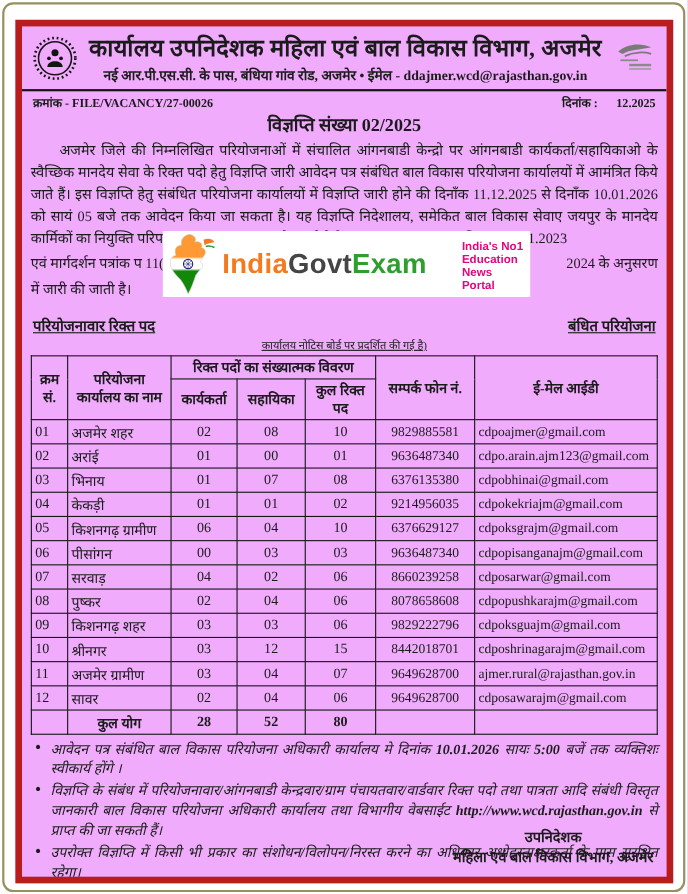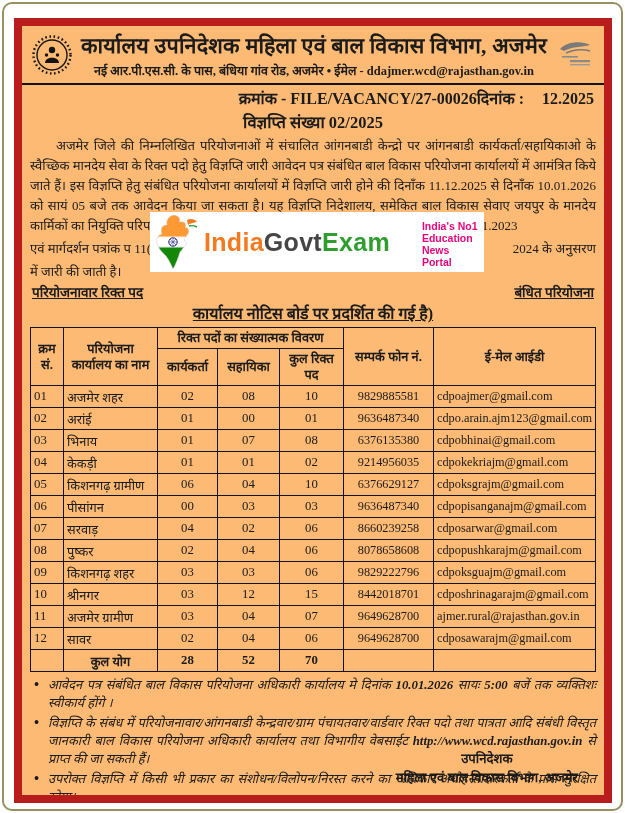--- a/index.html
+++ b/index.html
@@ -7,45 +7,45 @@
     width:625px;height:813px;position:relative;background:#ffffff;
     font-family:"Liberation Serif","DejaVu Sans",serif;color:#1b1b1b;
     overflow:hidden;
   }
   .page-edge{
     position:absolute;inset:2px;border:2px solid #97905f;border-radius:10px;
     pointer-events:none;
   }
   .doc{
     position:absolute;left:14px;right:13px;top:18px;bottom:10px;
-    border:8px solid #b91c1c;background:#fdba74;padding:4px 8px 4px 8px;
+    border:6px solid #b91c1c;background:#f0abfc;padding:4px 8px 4px 8px;
     overflow:hidden;
   }
   
   .head{display:flex;align-items:flex-start;padding:3px 2px 0 2px;}
   .emblem{width:40px;height:40px;flex:0 0 auto;margin-top:2px;}
   .head-center{flex:1;text-align:center;}
   .doc-title{font-size:21.5px;font-weight:700;line-height:27px;letter-spacing:.2px;}
   .doc-address{font-size:12.5px;font-weight:600;margin-top:2px;}
   .amrit{width:38px;height:34px;flex:0 0 auto;margin-top:4px;}
   .head-rule{border-top:2px solid #141414;margin:4px -8px 0 -8px;}
   
-  .ref-row{display:flex;justify-content:flex-end;font-size:16px;font-weight:600;
+  .ref-row{display:flex;justify-content:space-between;font-size:11px;font-weight:600;
     padding:2px 2px 0 2px;}
   .ref-date b{font-weight:600;margin-left:14px;}
   .notice-no{text-align:center;font-size:16.5px;font-weight:700;margin-top:1px;}
   
   .para{font-size:13px;line-height:20px;text-align:justify;margin-top:3px;
     font-weight:500;}
   .para-first{text-indent:26px;}
   .para-row{display:flex;justify-content:space-between;font-weight:500;align-items:center;}
   .vac-line{display:flex;justify-content:space-between;font-size:13.5px;font-weight:700;
-    margin-top:1px;padding:0 2px;gap:32px;}
+    margin-top:14px;padding:0 2px;gap:32px;}
   .vac-line span{text-decoration:underline;}
-  .board-line{text-align:center;font-size:16px;font-weight:700;text-decoration:underline;
+  .board-line{text-align:center;font-size:10px;font-weight:400;text-decoration:underline;
     margin-top:1px;}
   
   .watermark{
     position:absolute;left:128px;top:186px;width:326px;height:58px;background:#fff;
     display:flex;align-items:center;gap:6px;padding:1px 4px;
     font-family:"Liberation Sans","DejaVu Sans",sans-serif;
   }
   .wm-map{width:44px;height:56px;flex:0 0 auto;}
   .wm-text{display:flex;flex-direction:row;align-items:center;flex:1;}
   .wm-brand{font-size:25px;font-weight:700;line-height:26px;letter-spacing:.3px;}
@@ -61,21 +61,21 @@
   .c-center{text-align:center;}
   .c-left{text-align:left;}
   .email-cell{font-family:"Liberation Serif","DejaVu Serif",serif;font-size:12.3px;}
   .total-row td{font-weight:700;}
   
   .notes{margin:4px 0 0 0;padding:0 0 0 4px;list-style:none;font-style:italic;}
   .notes li{font-size:12.8px;line-height:18px;font-weight:550;text-align:justify;
     padding-left:14px;position:relative;margin-top:2px;}
   .notes li::before{content:"•";position:absolute;left:0;top:0;font-size:14px;}
   
-  .sign{position:absolute;right:26px;bottom:8px;text-align:center;font-weight:700;
+  .sign{position:absolute;right:12px;bottom:8px;text-align:center;font-weight:700;
     font-size:13.2px;line-height:19px;}
 </style>
 </head>
 <body style="--wm-india: #f47a20; --wm-govt: #454545; --wm-exam: #2f9e2f; --wm-tagline: #e5067d;">
 
 <div class="page-edge"></div>
 
 <div class="doc">
 
   <div class="head">
@@ -256,21 +256,21 @@
         <td class="c-center">04</td>
         <td class="c-center">06</td>
         <td class="c-center email-cell">9649628700</td>
         <td class="c-left email-cell">cdposawarajm@gmail.com</td>
       </tr>
       <tr class="total-row">
         <td></td>
         <td class="c-center">कुल योग</td>
         <td class="c-center">28</td>
         <td class="c-center">52</td>
-        <td class="c-center">70</td>
+        <td class="c-center">80</td>
         <td></td>
         <td></td>
       </tr>
     </tbody>
   </table>
 
   <ul class="notes">
     <li>आवेदन पत्र संबंधित बाल विकास परियोजना अधिकारी कार्यालय मे दिनांक 10.01.2026 सायः 5:00 बजें तक व्यक्तिशः स्वीकार्य होंगे ।</li>
     <li>विज्ञप्ति के संबंध में परियोजनावार/आंगनबाडी केन्द्रवार/ग्राम पंचायतवार/वार्डवार रिक्त पदो तथा पात्रता आदि संबंधी विस्तृत जानकारी बाल विकास परियोजना अधिकारी कार्यालय तथा विभागीय वेबसाईट http://www.wcd.rajasthan.gov.in से प्राप्त की जा सकती हैं।</li>
     <li>उपरोक्त विज्ञप्ति में किसी भी प्रकार का संशोधन/विलोपन/निरस्त करने का अधिकार अधोहस्ताक्षरकर्ता के पास सुरक्षित रहेगा।</li>

